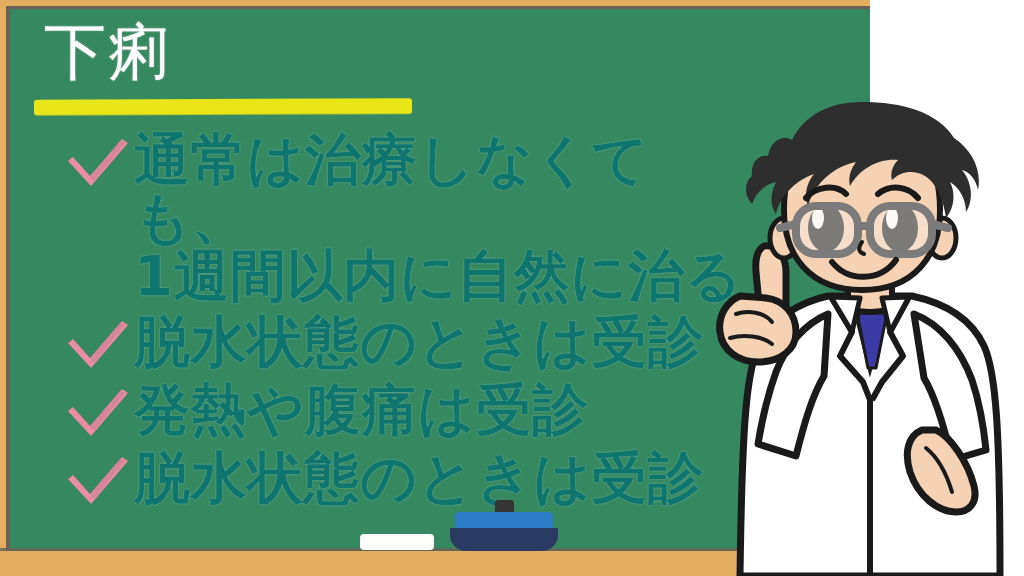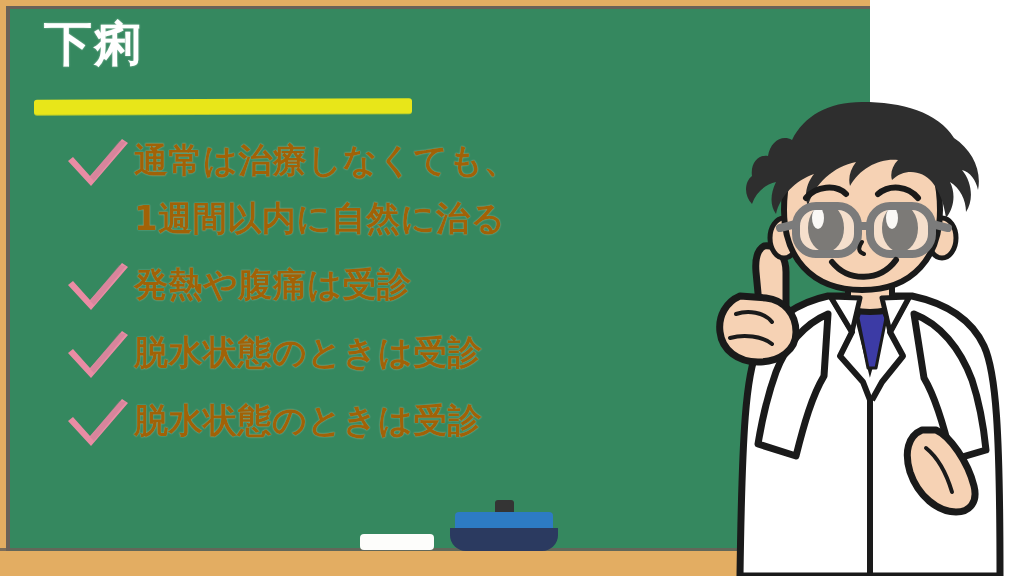--- a/index.html
+++ b/index.html
@@ -59,24 +59,24 @@
     height: 5px;
     background: #6a6158;
     opacity: .85;
   }
 
   
   .title {
     position: absolute;
     left: 44px;
     top: 16px;
-    font-size: 48px;
+    font-size: 62px;
     line-height: 1.15;
     color: #ffffff;
-    font-weight: bold;
+    font-weight: normal;
     letter-spacing: 2px;
     text-shadow: 0 0 2px rgba(255,255,255,.55);
   }
   .title-underline {
     position: absolute;
     left: 34px;
     top: 99px;
     width: 378px;
     height: 15px;
     background: #e8e619;
@@ -100,22 +100,22 @@
   }
   .check-icon {
     flex: 0 0 auto;
     width: 72px;
     height: 58px;
     position: relative;
     margin-top: 2px;
   }
   .check-icon svg { display: block; }
   .bullet-text {
-    color: #a16207;
-    font-size: 34px;
+    color: #0f766e;
+    font-size: 56px;
     line-height: 58px;
     font-weight: bold;
     letter-spacing: 0.5px;
     white-space: pre-line;
     text-shadow: 0 0 1.5px rgba(255,255,255,.5);
   }
 
   
   .chalk-stick {
     position: absolute;
@@ -199,31 +199,31 @@
 1週間以内に自然に治る</span>
     </div>
 
     <div class="bullet-row">
       <span class="check-icon">
         <svg width="72" height="58" viewBox="0 0 72 58">
           <path d="M6 28 L11 24 L28 43 L60 6 L66 10 L29 53 Z" fill="#ea8ca4"></path>
           <path d="M57 8 L64 9 L32 48 L28 44 Z" fill="#b7798e" opacity=".35"></path>
         </svg>
       </span>
-      <span class="bullet-text">発熱や腹痛は受診</span>
+      <span class="bullet-text">脱水状態のときは受診</span>
     </div>
 
     <div class="bullet-row">
       <span class="check-icon">
         <svg width="72" height="58" viewBox="0 0 72 58">
           <path d="M6 28 L11 24 L28 43 L60 6 L66 10 L29 53 Z" fill="#ea8ca4"></path>
           <path d="M57 8 L64 9 L32 48 L28 44 Z" fill="#b7798e" opacity=".35"></path>
         </svg>
       </span>
-      <span class="bullet-text">脱水状態のときは受診</span>
+      <span class="bullet-text">発熱や腹痛は受診</span>
     </div>
 
     <div class="bullet-row">
       <span class="check-icon">
         <svg width="72" height="58" viewBox="0 0 72 58">
           <path d="M6 28 L11 24 L28 43 L60 6 L66 10 L29 53 Z" fill="#ea8ca4"></path>
           <path d="M57 8 L64 9 L32 48 L28 44 Z" fill="#b7798e" opacity=".35"></path>
         </svg>
       </span>
       <span class="bullet-text">脱水状態のときは受診</span>

